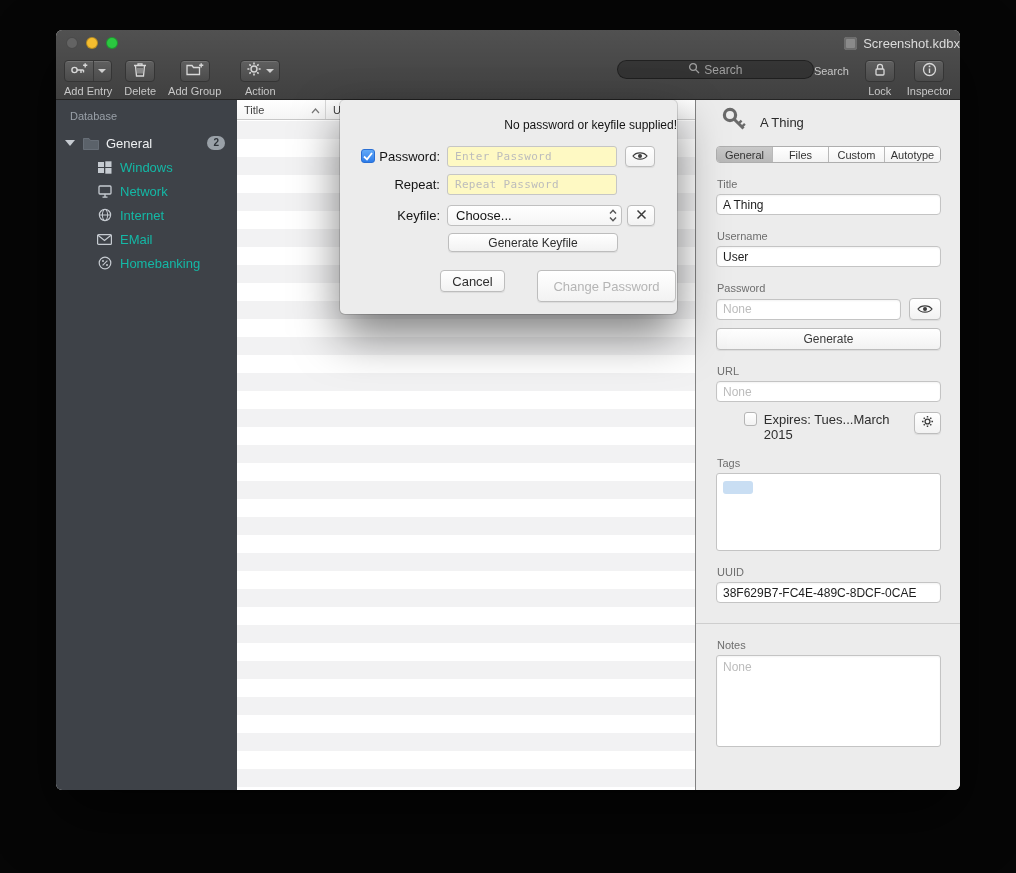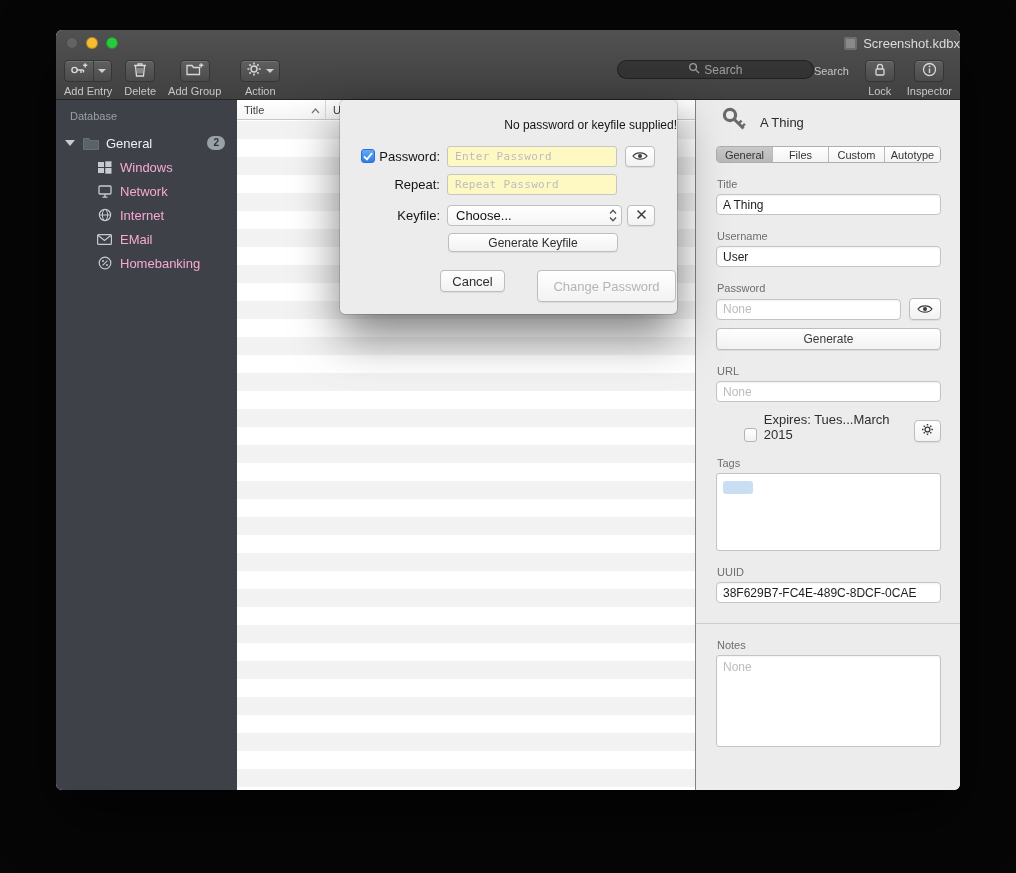--- a/index.html
+++ b/index.html
@@ -54,21 +54,21 @@
   
   .sidebar { position:absolute; top:70px; left:0; width:181px; bottom:0; background:#3e4248; }
   .sb-header { margin:10px 0 0 14px; font-size:11px; color:#99a0a8; }
   .sb-group { display:flex; align-items:center; height:24px; margin-top:9px; padding-left:9px; color:#eef0f2; font-size:13px; }
   .disc { width:0; height:0; border-left:5px solid transparent; border-right:5px solid transparent; border-top:6px solid #c6cbd1; margin-right:7px; }
   .sb-ic { display:inline-flex; width:17px; justify-content:center; margin-right:7px; }
   .badge {
     margin-left:auto; margin-right:12px; background:#9aa1a8; color:#2e3339;
     font-size:10px; font-weight:bold; border-radius:8px; padding:1px 6px; line-height:12px;
   }
-  .sb-item { display:flex; align-items:center; height:24px; padding-left:40px; color:#f9a8d4; font-size:13px; }
+  .sb-item { display:flex; align-items:center; height:24px; padding-left:40px; color:#14b8a6; font-size:13px; }
   
   .main { position:absolute; top:70px; left:181px; width:458px; bottom:0; background:#fff; }
   .list-header { height:20px; border-bottom:1px solid #c8c8c8; display:flex; align-items:center; background:linear-gradient(#ffffff,#f5f5f5); font-size:11px; color:#3f3f3f; }
   .col-title { width:88px; padding:0 5px 0 7px; display:flex; align-items:center; justify-content:space-between; }
   .col-sep { width:1px; align-self:stretch; background:#d8d8d8; }
   .col-user { padding-left:7px; flex:1; white-space:nowrap; overflow:hidden; }
   .rows {
     position:absolute; top:21px; left:0; right:0; bottom:0;
     background:repeating-linear-gradient(180deg,#f2f2f3 0px,#f2f2f3 18px,#ffffff 18px,#ffffff 36px);
   }
@@ -92,21 +92,21 @@
   input::placeholder, textarea::placeholder { color:#bcbcbc; }
   .row-flex { display:flex; gap:8px; align-items:center; }
   .row-flex .insp-input { flex:1; width:auto; }
   .btn {
     background:linear-gradient(#ffffff,#f2f2f2); border:1px solid #bdbdbd; border-radius:4px;
     box-shadow:0 1px 1px rgba(0,0,0,0.07); font-size:13px; color:#2e2e2e;
     display:flex; align-items:center; justify-content:center; font-family:inherit; cursor:default;
   }
   .icon-btn { height:22px; width:32px; }
   .generate-btn { margin-top:8px; width:100%; height:22px; font-size:12px; color:#3a3a3a; }
-  .expires-row { margin-top:10px; display:flex; align-items:flex-end; gap:7px; font-size:13px; color:#2e2e2e;margin-left:28px; }
+  .expires-row { margin-top:10px; display:flex; align-items:flex-start; gap:7px; font-size:13px; color:#2e2e2e;margin-left:28px; }
   .expires-row .icon-btn { margin-left:auto; width:30px; }
   .checkbox { width:14px; height:14px; border:1px solid #b5b5b5; border-radius:3px;
               background:linear-gradient(#ffffff,#f2f2f2); display:flex; align-items:center; justify-content:center; }
   .checkbox.checked { background:linear-gradient(#62aaf8,#2d7ce9); border-color:#2a6fd4; }
   .tags-box { margin-top:2px; height:78px; border:1px solid #c4c4c4; border-radius:3px; background:#fff; padding:6px; }
   .tag-chip { width:30px; height:13px; background:#c9def3; border-radius:3px; }
   .insp-divider { margin:20px -19px 0 -20px; border-top:1px solid #cecece; }
   .notes-area { height:92px; resize:none; padding:4px 6px; border-radius:3px; }
   
   .dialog {

